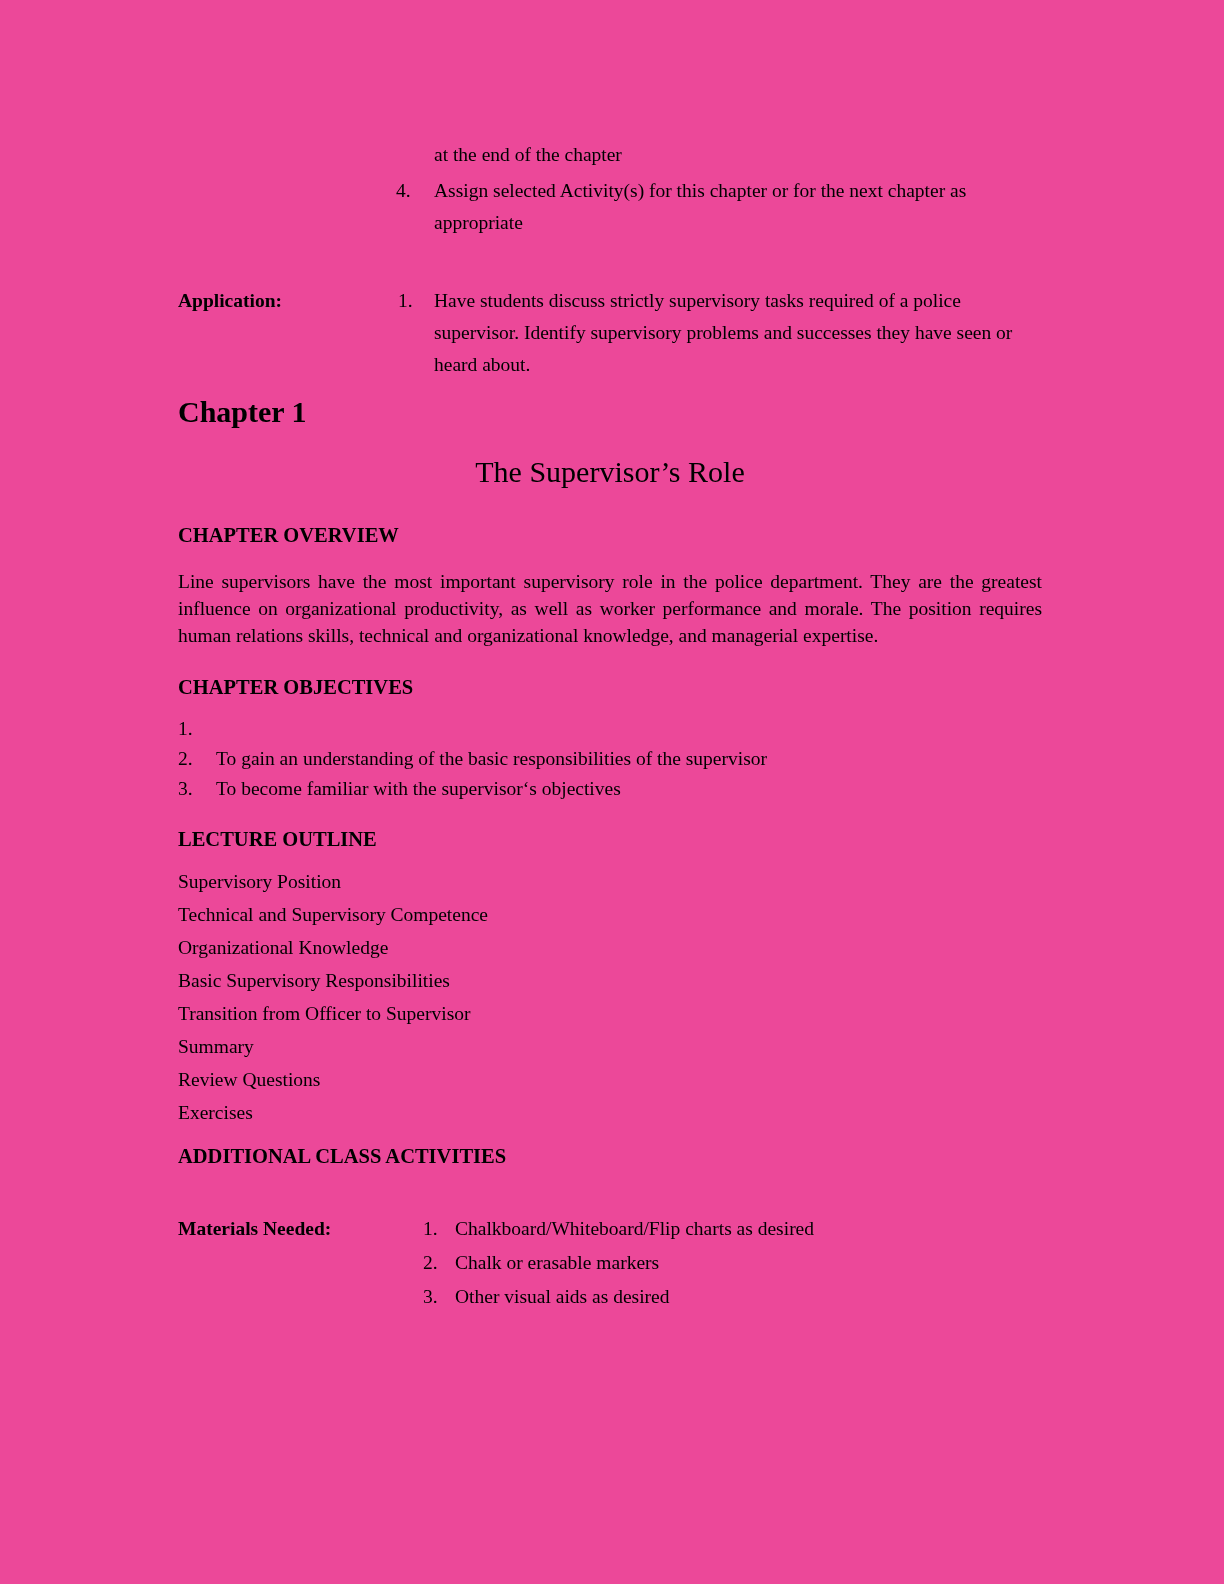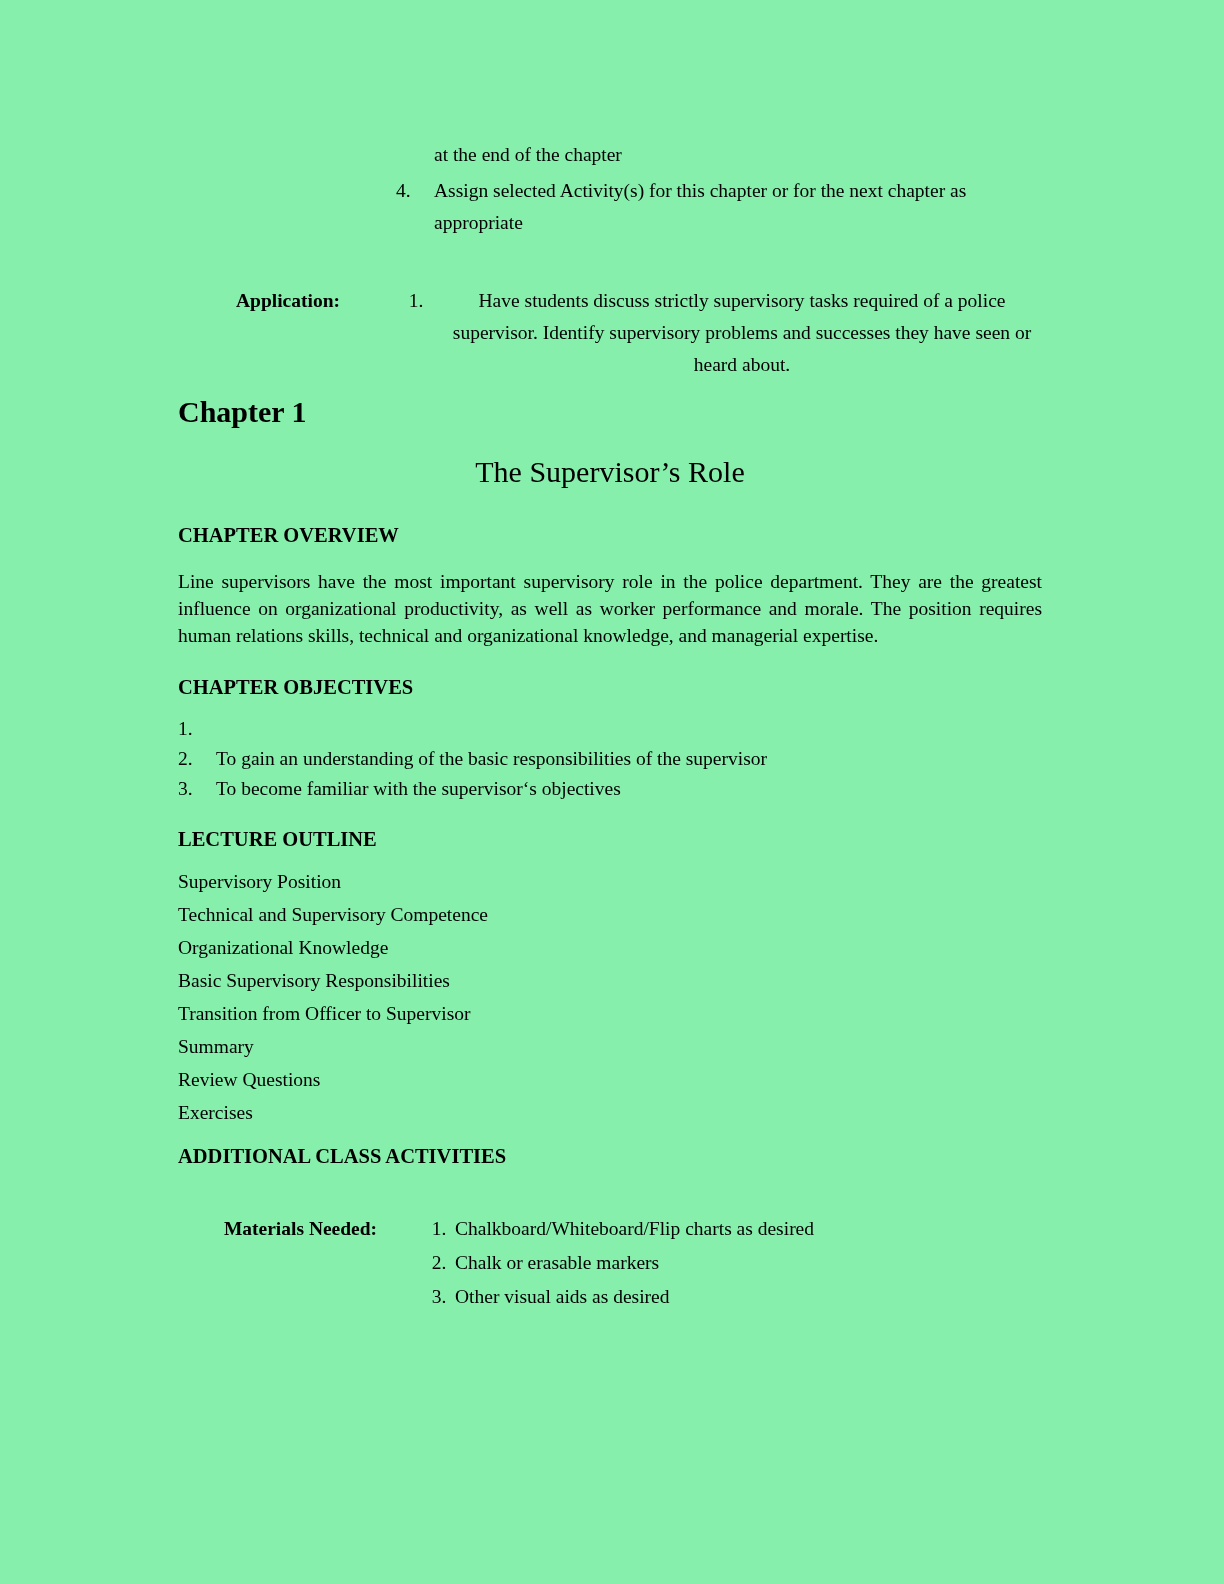--- a/index.html
+++ b/index.html
@@ -4,21 +4,21 @@
 <style>
   html, body {
     margin: 0;
     padding: 0;
     background: #ffffff;
   }
   .page {
     position: relative;
     width: 1224px;
     height: 1584px;
-    background: #86efac;
+    background: #ec4899;
     box-sizing: border-box;
     padding: 139px 182px 0 178px;
     font-family: "Liberation Serif", "DejaVu Serif", serif;
     font-size: 19.5px;
     color: #000000;
     overflow: hidden;
   }
 
   
   .cont-line {
@@ -36,32 +36,31 @@
     flex: none;
   }
   .top-item .txt {
     max-width: 592px;
   }
 
   
   .hang-row {
     display: flex;
     align-items: flex-start;
-    text-align: center;
   }
   .row-label {
     font-weight: bold;
     flex: none;
     line-height: 32px;
   }
   .application-row { margin-top: 46px; }
   .application-row .row-label { width: 220px; }
   .application-row .num-item { line-height: 32px; }
   .application-row .num { width: 36px; flex: none; }
-  .application-row .txt { max-width: 586px; margin-left: 15px; }
+  .application-row .txt { max-width: 586px; }
 
   .materials-row { margin-top: 47px; }
   .materials-row .row-label { width: 245px; line-height: 27px; }
   .materials-row .num-item { line-height: 27px; margin-bottom: 7px; }
   .materials-row .num { width: 32px; flex: none; }
 
   .num-item { display: flex; }
 
   
   .chapter-title {

